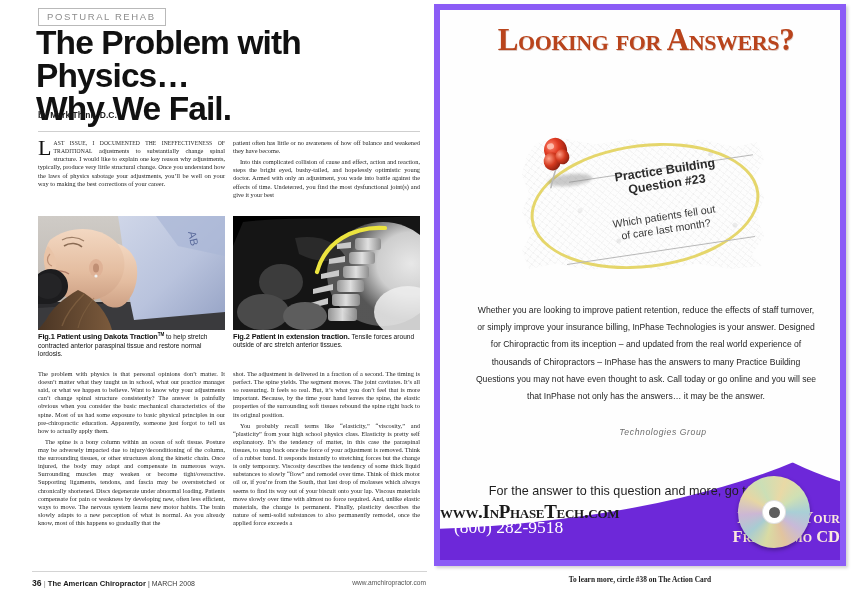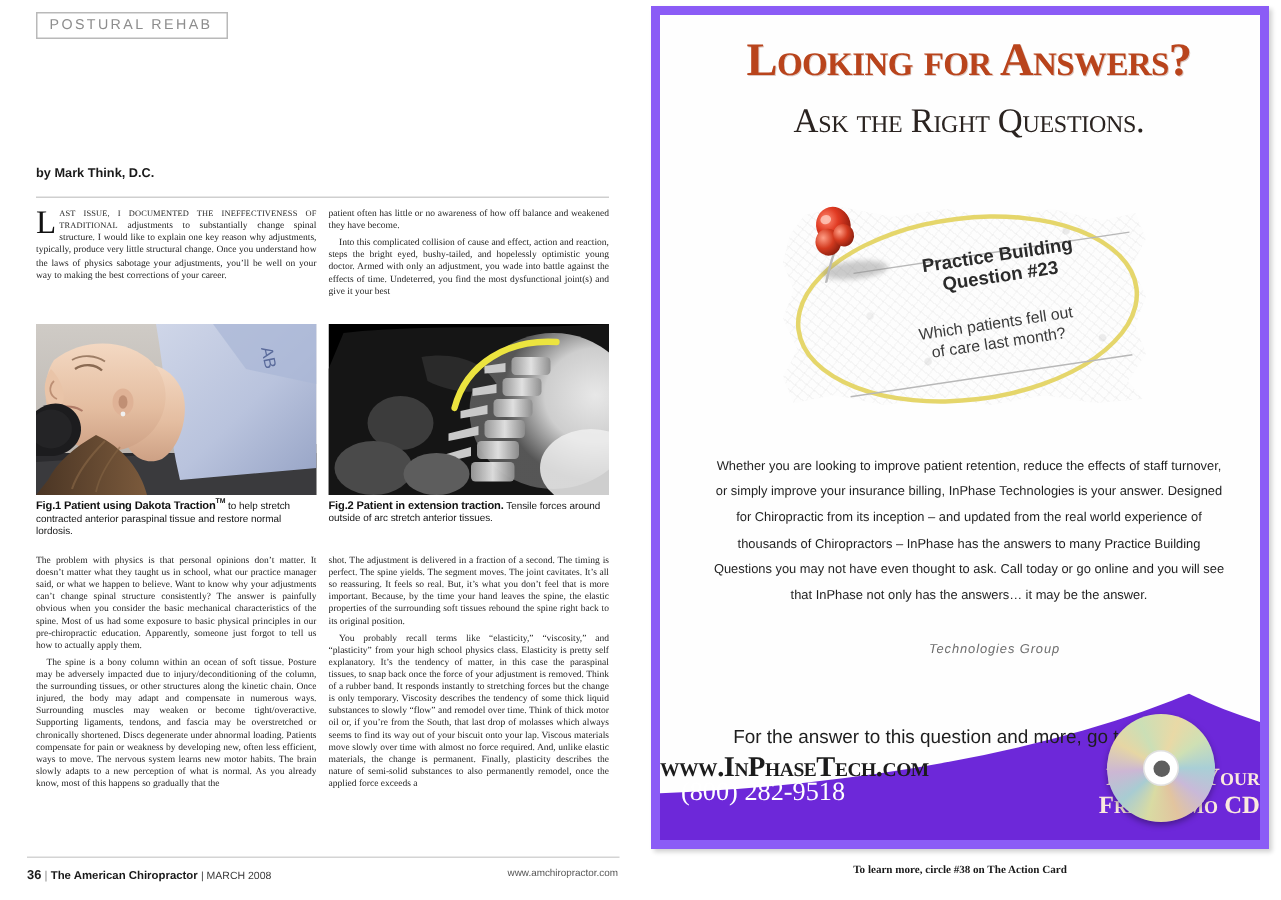--- a/index.html
+++ b/index.html
@@ -9,21 +9,21 @@
   body {
     width: 854px; height: 600px;
     font-family: "Liberation Serif", serif;
     overflow: hidden;
     position: relative;
   }
   .page { position: absolute; top: 0; left: 0; width: 854px; height: 600px; }
 
   
   .left-page {
-    position: absolute; left: 0; top: 0; width: 430px; height: 444px;
+    position: absolute; left: 14px; top: 0; width: 430px; height: 444px;
     background: #ffffff;
     box-sizing: border-box;
     padding: 0;
   }
   .kicker {
     position: absolute; left: 24px; top: 8px;
     border: 1px solid #b9b9b9;
     padding: 3px 9px 3px 8px;
     font-family: "Liberation Sans", sans-serif;
     font-size: 9.5px;
@@ -340,20 +340,24 @@
 </style>
 </head>
 <body>
 
 <div class="page">
 
   <div class="left-page">
 
     <div class="kicker">POSTURAL REHAB</div>
 
+    <h1 class="headline">
+      <span>The Problem with Physics…</span>
+      <span class="l2">Why We Fail.</span>
+    </h1>
 
     <div class="byline">by Mark Think, D.C.</div>
 
     <div class="rule-top"></div>
 
     <div class="col col-l1">
       <p class="noind dropcap-wrap"><span class="smallcaps-lead">LAST ISSUE, I DOCUMENTED THE INEFFECTIVENESS OF TRADITIONAL</span> <span>adjustments to substantially change spinal structure. I would like to explain one key reason why adjustments, typically, produce very little structural change. Once you understand how the laws of physics sabotage your adjustments, you’ll be well on your way to making the best corrections of your career.</span></p>
     </div>
 
     <div class="col col-r1">
@@ -488,21 +492,20 @@
       <span class="sep">|</span>
       <span class="mag">The American Chiropractor</span>
       <span class="date">| MARCH 2008</span>
     </div>
     <div class="folio-url">www.amchiropractor.com</div>
   </div>
 
   <div class="ad">
 
     <div class="ad-h1">Looking for Answers?</div>
-    <div class="ad-h2">Ask the Right Questions.</div>
 
     <div class="note">
       <div class="note-paper"></div>
       <div class="note-circle"></div>
       <div class="note-line1"></div>
       <div class="note-line2"></div>
       <div class="note-q-title">
         <span>Practice Building</span><br>
         <span>Question #23</span>
       </div>

